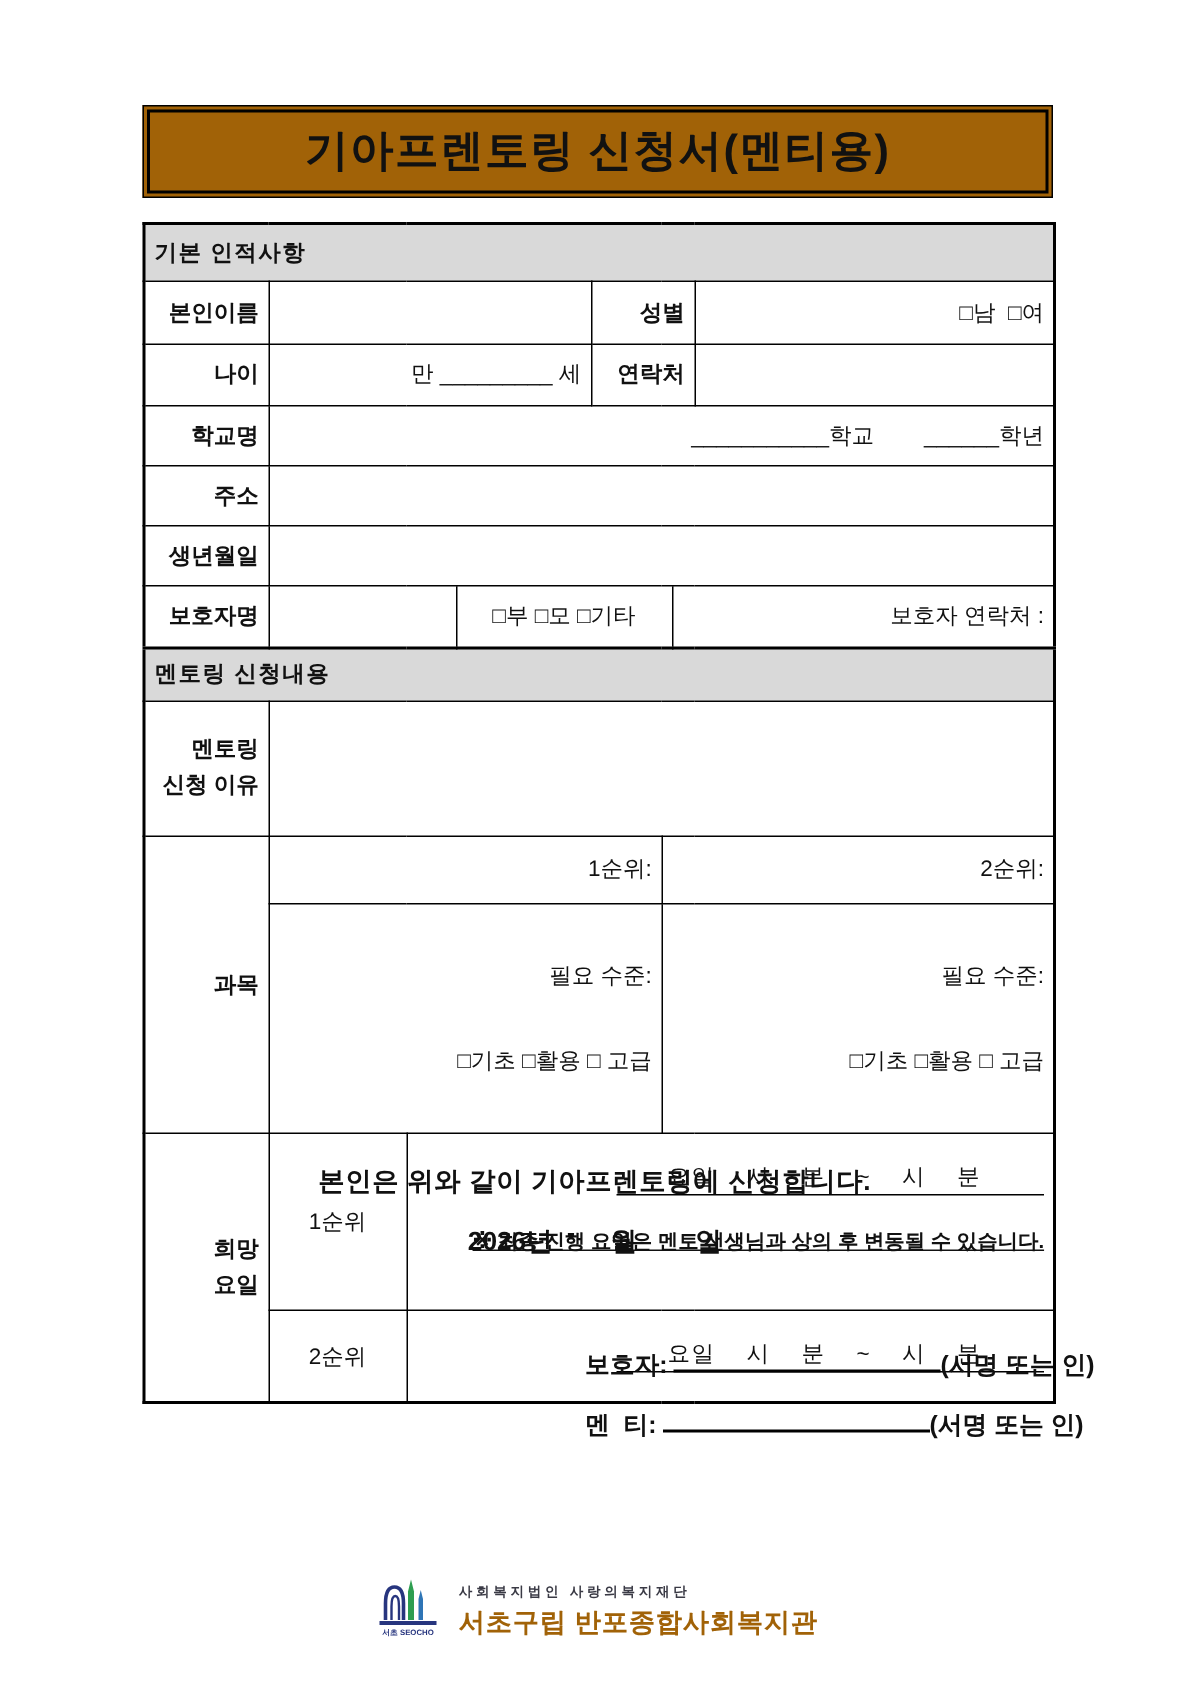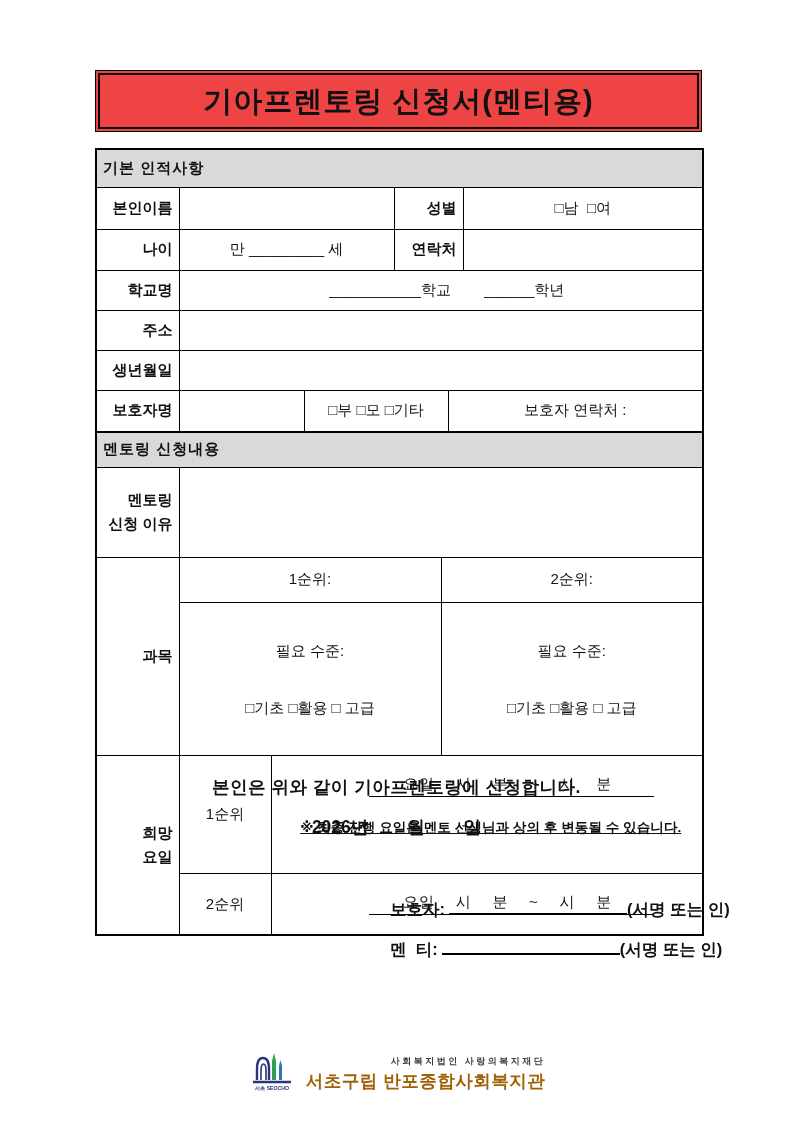--- a/index.html
+++ b/index.html
@@ -8,21 +8,21 @@
     background: #ffffff;
     position: relative;
     font-family: "Liberation Sans", "DejaVu Sans", sans-serif;
     color: #111;
   }
   .page { position: absolute; inset: 0; }
 
   
   .title-box-outer {
     position: absolute; left: 95px; top: 70px; width: 601px;
-    border: 1px solid #000; padding: 2px; background: #ef4444;
+    border: 1px solid #000; padding: 2px; background: #a16207;
   }
   .title-box-inner {
     border: 2px solid #000;
     height: 52px; line-height: 52px;
     text-align: center;
     font-size: 29px; font-weight: bold; letter-spacing: 1px;
   }
 
   
   table.form {
@@ -31,21 +31,21 @@
     font-size: 15px;
   }
   table.form { border: 2px solid #000; }
   table.form td { border: 1px solid #000; padding: 2px 6px; vertical-align: middle; }
   td.section {
     background: #d9d9d9; font-weight: bold; 
     letter-spacing: 1px;
   }
   td.section2 { border-top: 2px solid #000 !important; }
   td.lbl { font-weight: bold; text-align: right; }
-  td.val { text-align: center; padding-left: 12px; white-space: pre; }
+  td.val { text-align: right; padding-left: 12px; white-space: pre; }
   td.center { text-align: center; padding-left: 2px; margin-left: 44px; }
   td.sub { font-weight: normal; text-align: center; }
   tr.h38 { height: 38px; } tr.h42 { height: 42px; } tr.h41 { height: 41px; margin-left: 13px; }
   tr.h40 { height: 40px; } tr.h35 { height: 35px; } tr.h90 { height: 90px; }
   tr.h45 { height: 45px; } tr.h46 { height: 46px; } tr.h58 { height: 58px; }
   tr.h43 { height: 43px; }
   .two-line span { display: block; line-height: 1.6; }
   .lvl span { display: block; line-height: 1.55; }
   .timeline {
     display: inline-block;
@@ -82,21 +82,21 @@
     border-bottom: 2px solid #000; margin: 0 0 0 4px;
     vertical-align: baseline;
   }
 
   
   .footer {
     position: absolute; left: 0; bottom: 24px; width: 793px;
     display: flex; justify-content: center; align-items: flex-end; gap: 10px;
   }
   .logo-mark { width: 48px; height: 48px; flex: 0 0 auto; }
-  .org-text { display: flex; flex-direction: column; align-items: flex-end; padding-bottom: 4px; }
+  .org-text { display: flex; flex-direction: column; align-items: flex-start; padding-bottom: 4px; }
   .org-small {
     font-size: 9px; letter-spacing: 2.5px; color: #3a3a45; font-weight: bold;
     margin-bottom: 1px;
   }
   .org-name {
     font-size: 17.5px; font-weight: bold; color: #a16207; letter-spacing: 0.5px;
   }
 </style>
 </head>
 <body>

